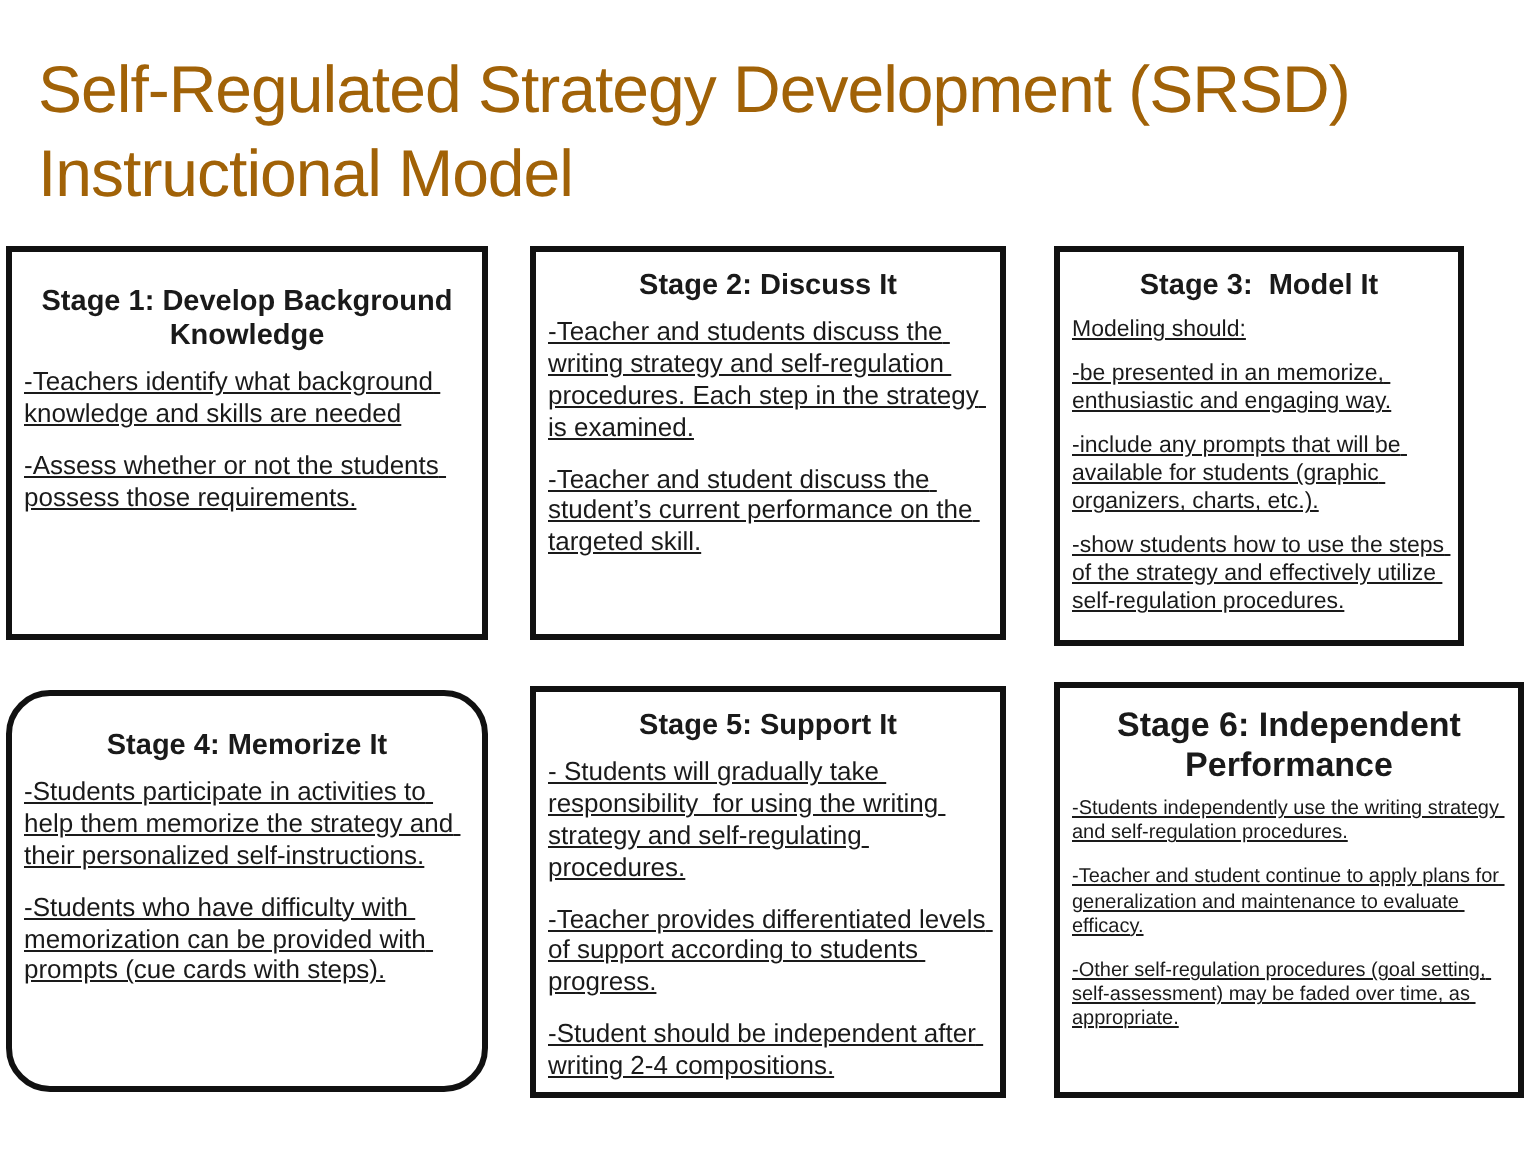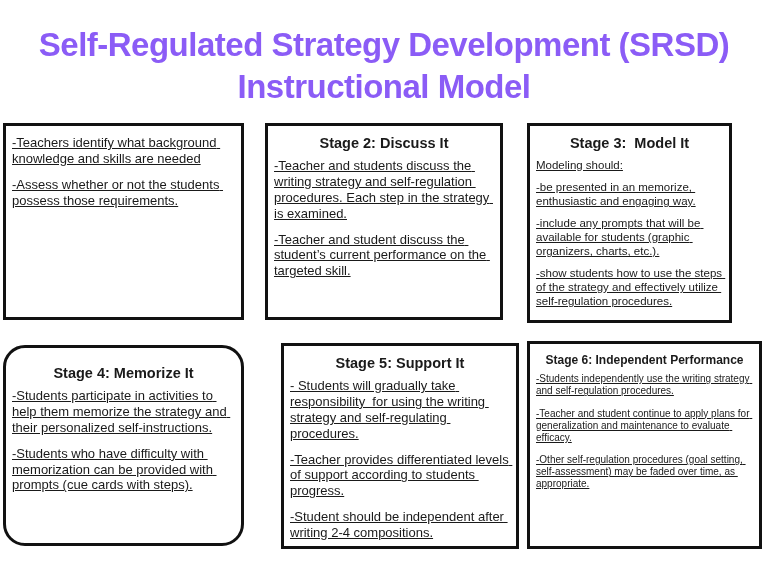--- a/index.html
+++ b/index.html
@@ -17,24 +17,23 @@
     overflow: hidden;
   }
   .slide-title {
     position: absolute;
     top: 24px;
     left: 0;
     right: 0;
     margin: 0 auto;
     max-width: 730px;
     font-size: 33px;
-    font-weight: 700;
+    font-weight: 400;
     line-height: 1.28;
-    text-align: center;
-    color: #8b5cf6;
+    color: #a16207;
     letter-spacing: -0.5px;
   }
   .stage-box {
     position: absolute;
     box-sizing: border-box;
     border: 3px solid #111111;
     background: #ffffff;
     padding: 9px 6px 6px 6px;
     overflow: hidden;
   }
@@ -51,36 +50,37 @@
     line-height: 1.22;
     margin: 0 0 10px 0;
     white-space: pre-wrap;
     text-decoration: underline;
   }
   
   .box-1 { left: 3px;   top: 123px; width: 241px; height: 197px; }
   .box-2 { left: 265px; top: 123px; width: 238px; height: 197px; }
   .box-3 { left: 527px; top: 123px; width: 205px; height: 200px; }
   .box-4 { left: 3px;   top: 345px; width: 241px; height: 201px; border-radius: 22px; }
-  .box-5 { left: 265px; top: 343px; width: 238px; height: 206px; margin-left: 16px; }
+  .box-5 { left: 265px; top: 343px; width: 238px; height: 206px; }
   .box-6 { left: 527px; top: 341px; width: 235px; height: 208px; }
 
   .box-1 .stage-title, .box-4 .stage-title { margin-top: 8px; }
   .box-3 p { font-size: 11.5px; margin-bottom: 8px; }
-  .box-6 .stage-title { font-size: 12px; }
+  .box-6 .stage-title { font-size: 17px; }
   .box-6 p { font-size: 10px; }
 </style>
 </head>
 <body>
 
 <div class="slide">
 
   <h1 class="slide-title">Self-Regulated Strategy Development (SRSD) Instructional Model</h1>
 
   <div class="stage-box box-1">
+    <div class="stage-title">Stage 1: Develop Background Knowledge</div>
     <p>-Teachers identify what background knowledge and skills are needed</p>
     <p>-Assess whether or not the students possess those requirements.</p>
   </div>
 
   <div class="stage-box box-2">
     <div class="stage-title">Stage 2: Discuss It</div>
     <p>-Teacher and students discuss the writing strategy and self-regulation procedures. Each step in the strategy is examined.</p>
     <p>-Teacher and student discuss the student’s current performance on the targeted skill.</p>
   </div>
 

